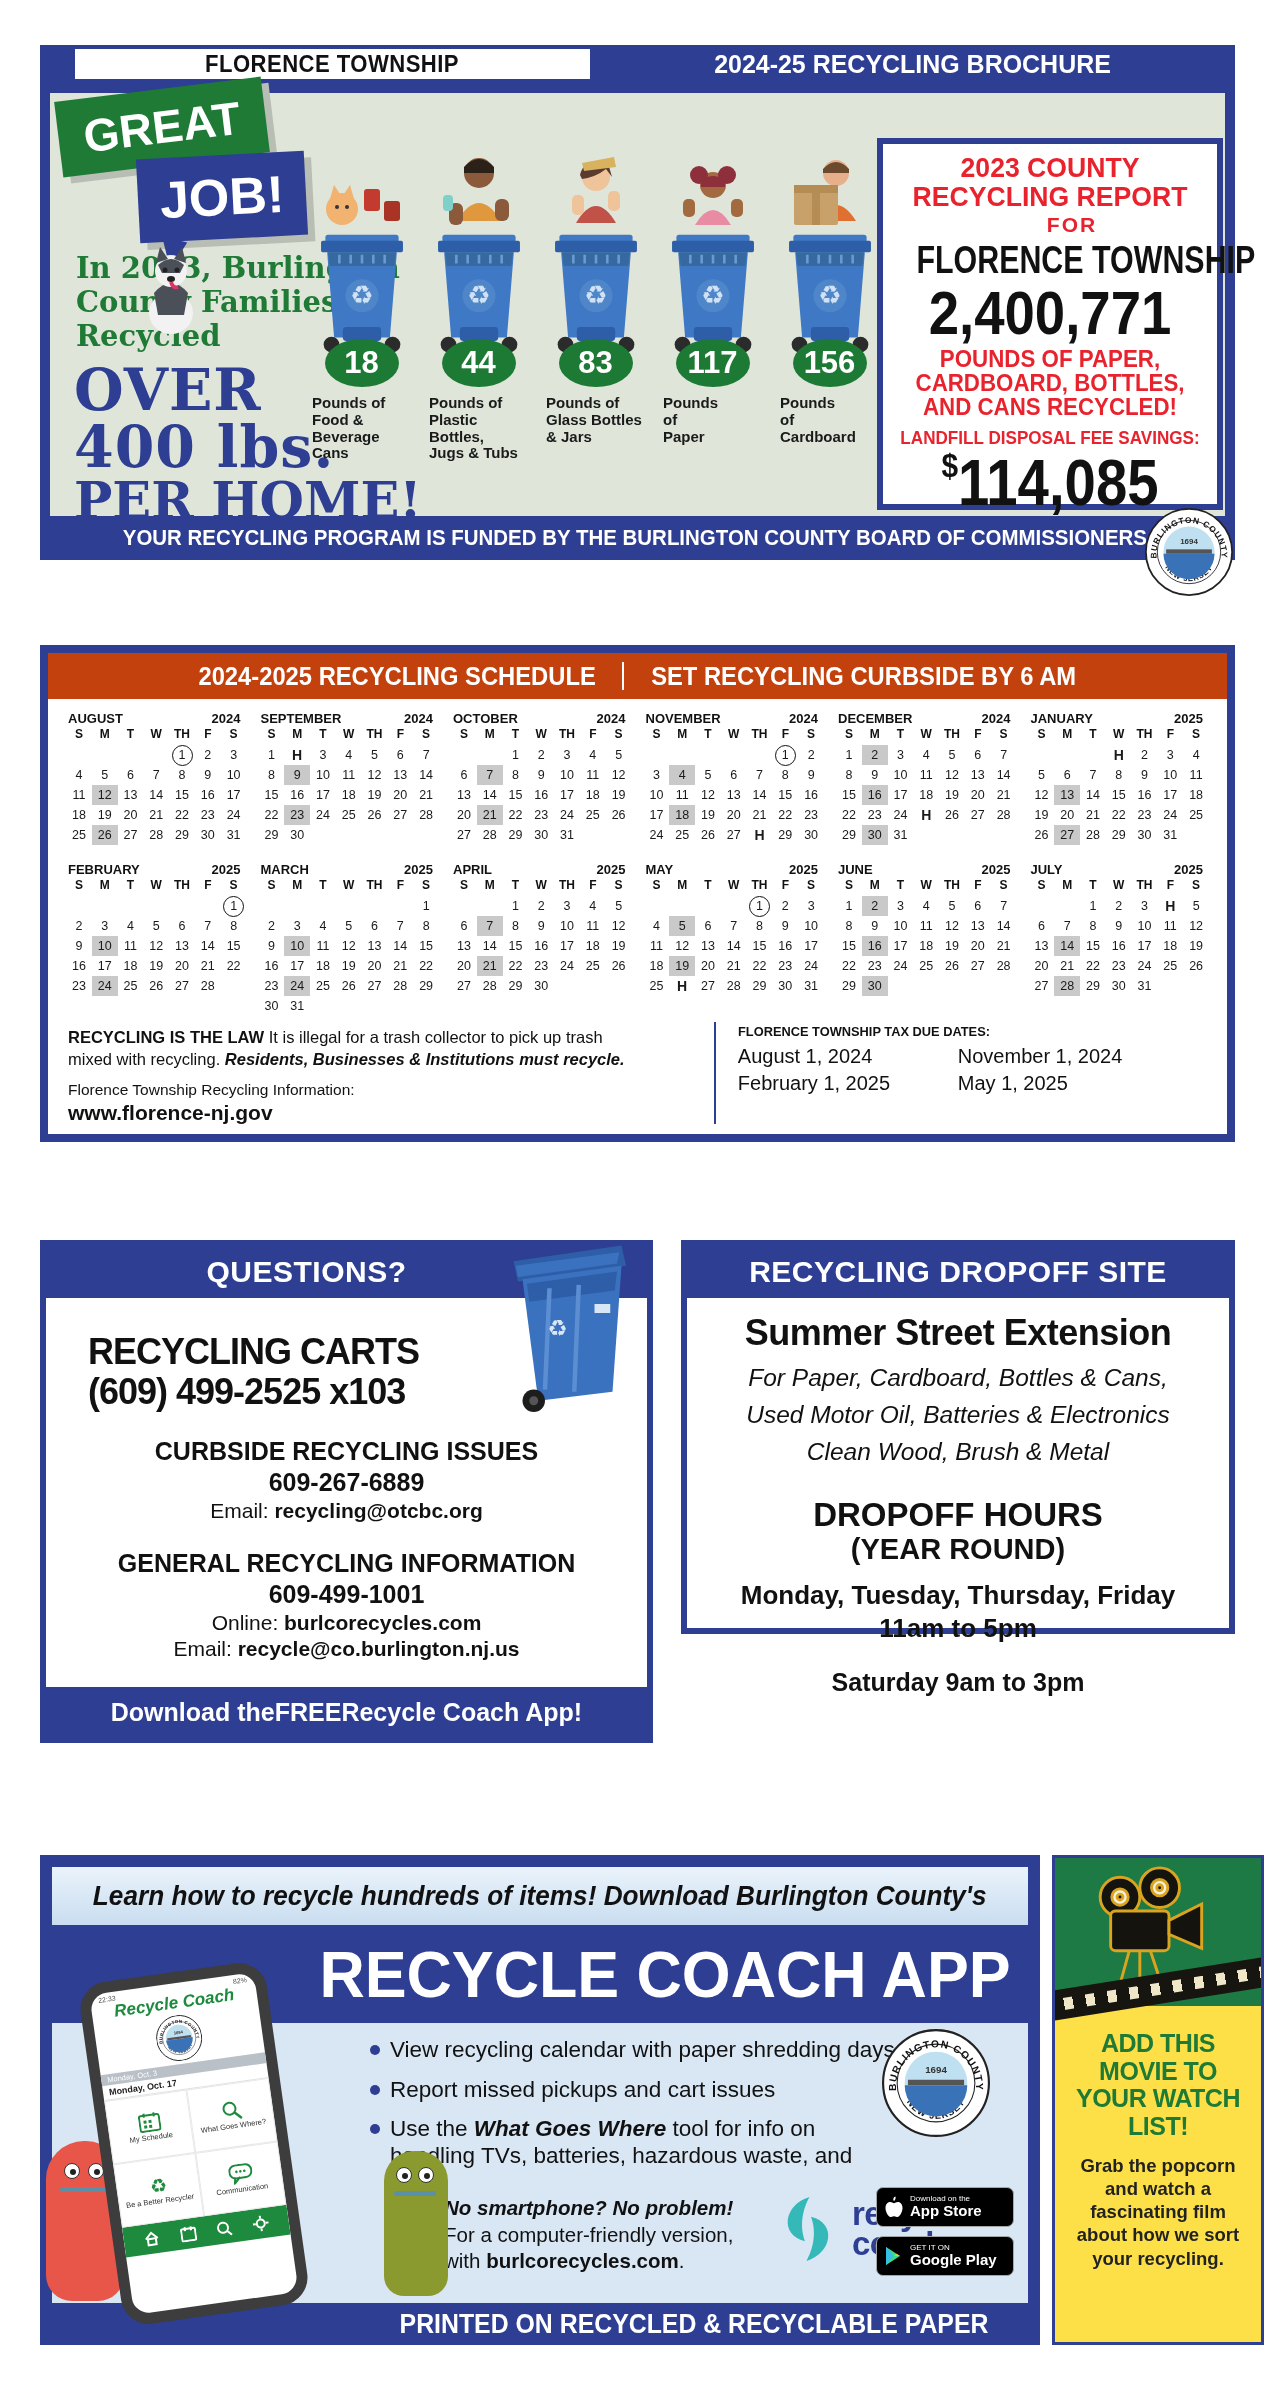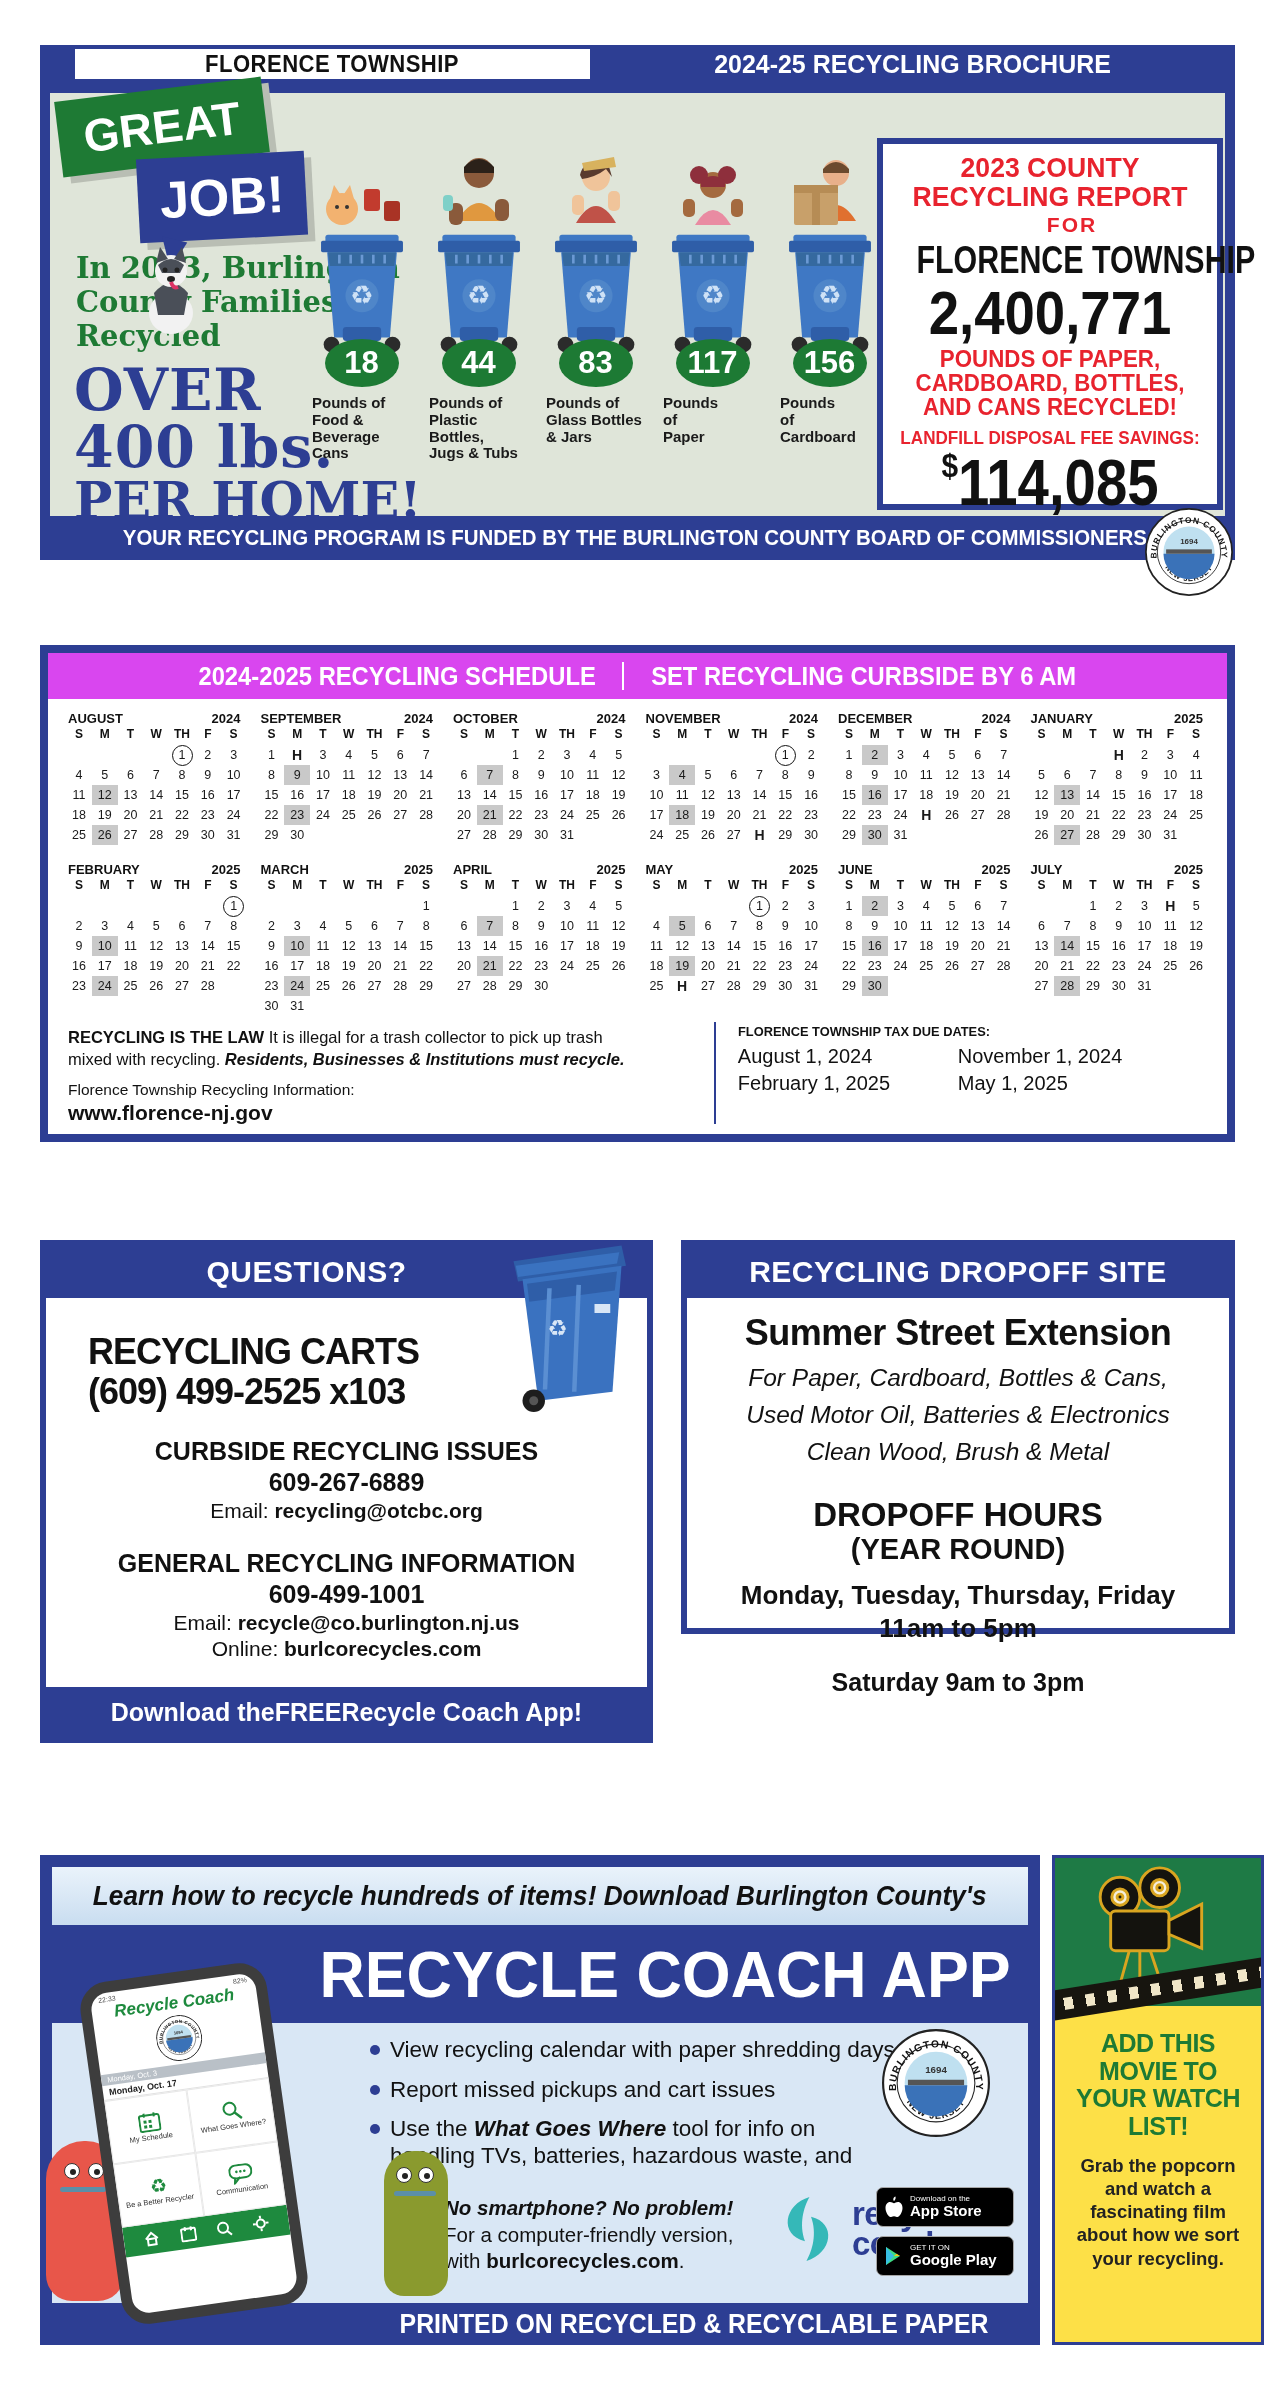--- a/index.html
+++ b/index.html
@@ -37,21 +37,21 @@
   .rep-desc { color:#e8232e; font-weight:900; font-size:23px; line-height:1.04; margin-top:4px; transform:scaleX(.97); }
   .rep-sav-label { color:#e8232e; font-weight:900; font-size:18px; margin-top:8px; transform:scaleX(.95); white-space:nowrap; }
   .rep-sav { color:#111; font-weight:900; font-size:64px; line-height:.95; transform:scaleX(.88); white-space:nowrap; }
   .rep-sav sup { font-size:34px; vertical-align:28px; }
   .funding-bar { position:absolute; left:-10px; right:-10px; bottom:-10px; height:44px; background:#2d3e93; display:flex; align-items:center; justify-content:center; }
   .funding-bar span { color:#fff; font-weight:900; font-size:22px; transform:scaleX(.93); white-space:nowrap; }
   .seal-hero { position:absolute; right:-8px; bottom:-46px; width:88px; height:88px; z-index:5; }
 
   
   .sched { position:absolute; left:40px; top:645px; width:1195px; height:497px; background:#fff; border:8px solid #2d3e93; }
-  .sched-head { height:46px; background:#d946ef; display:flex; align-items:center; justify-content:center; gap:16px; }
+  .sched-head { height:46px; background:#c2410c; display:flex; align-items:center; justify-content:center; gap:16px; }
   .sched-head span { color:#fff; font-weight:900; font-size:25px; transform:scaleX(.95); white-space:nowrap; }
   .sched-div { width:2px; height:28px; background:#fff; }
   .cal-grid { display:grid; grid-template-columns:repeat(6,1fr); padding:8px 12px 0 12px; row-gap:11px; }
   .month { padding:2px 6px; }
   .m-head { display:flex; justify-content:space-between; font-weight:900; font-size:13px; color:#111; padding:2px 6px 1px 2px; }
   .m-grid { display:grid; grid-template-columns:repeat(7,1fr); }
   .m-grid .dh { font-weight:900; font-size:12px; text-align:center; height:18px; color:#111; }
   .m-grid .dc { position:relative; font-size:12.5px; text-align:center; height:20px; line-height:20px; color:#1a1a1a; }
   .m-grid .dc.shade { background:#c9c9c9; }
   .m-grid .dc.hol { font-weight:900; font-size:14px; }
@@ -960,22 +960,22 @@
     <div class="q-body">
       <div class="q-title">
         <div>RECYCLING CARTS</div>
         <div>(609) 499-2525 x103</div>
       </div>
       <div class="q-sec-title">CURBSIDE RECYCLING ISSUES</div>
       <div class="q-phone">609-267-6889</div>
       <div class="q-line"><span>Email: </span><b>recycling@otcbc.org</b></div>
       <div class="q-sec-title">GENERAL RECYCLING INFORMATION</div>
       <div class="q-phone">609-499-1001</div>
+      <div class="q-line"><span>Online: </span><b>burlcorecycles.com</b></div>
       <div class="q-line"><span>Email: </span><b>recycle@co.burlington.nj.us</b></div>
-      <div class="q-line"><span>Online: </span><b>burlcorecycles.com</b></div>
     </div>
     <div class="q-foot">
       <span>Download the </span>
         <b>FREE</b>
         <span> Recycle Coach App!</span>
     </div>
   </section>
 
   <section class="d-panel">
     <div class="panel-head">

